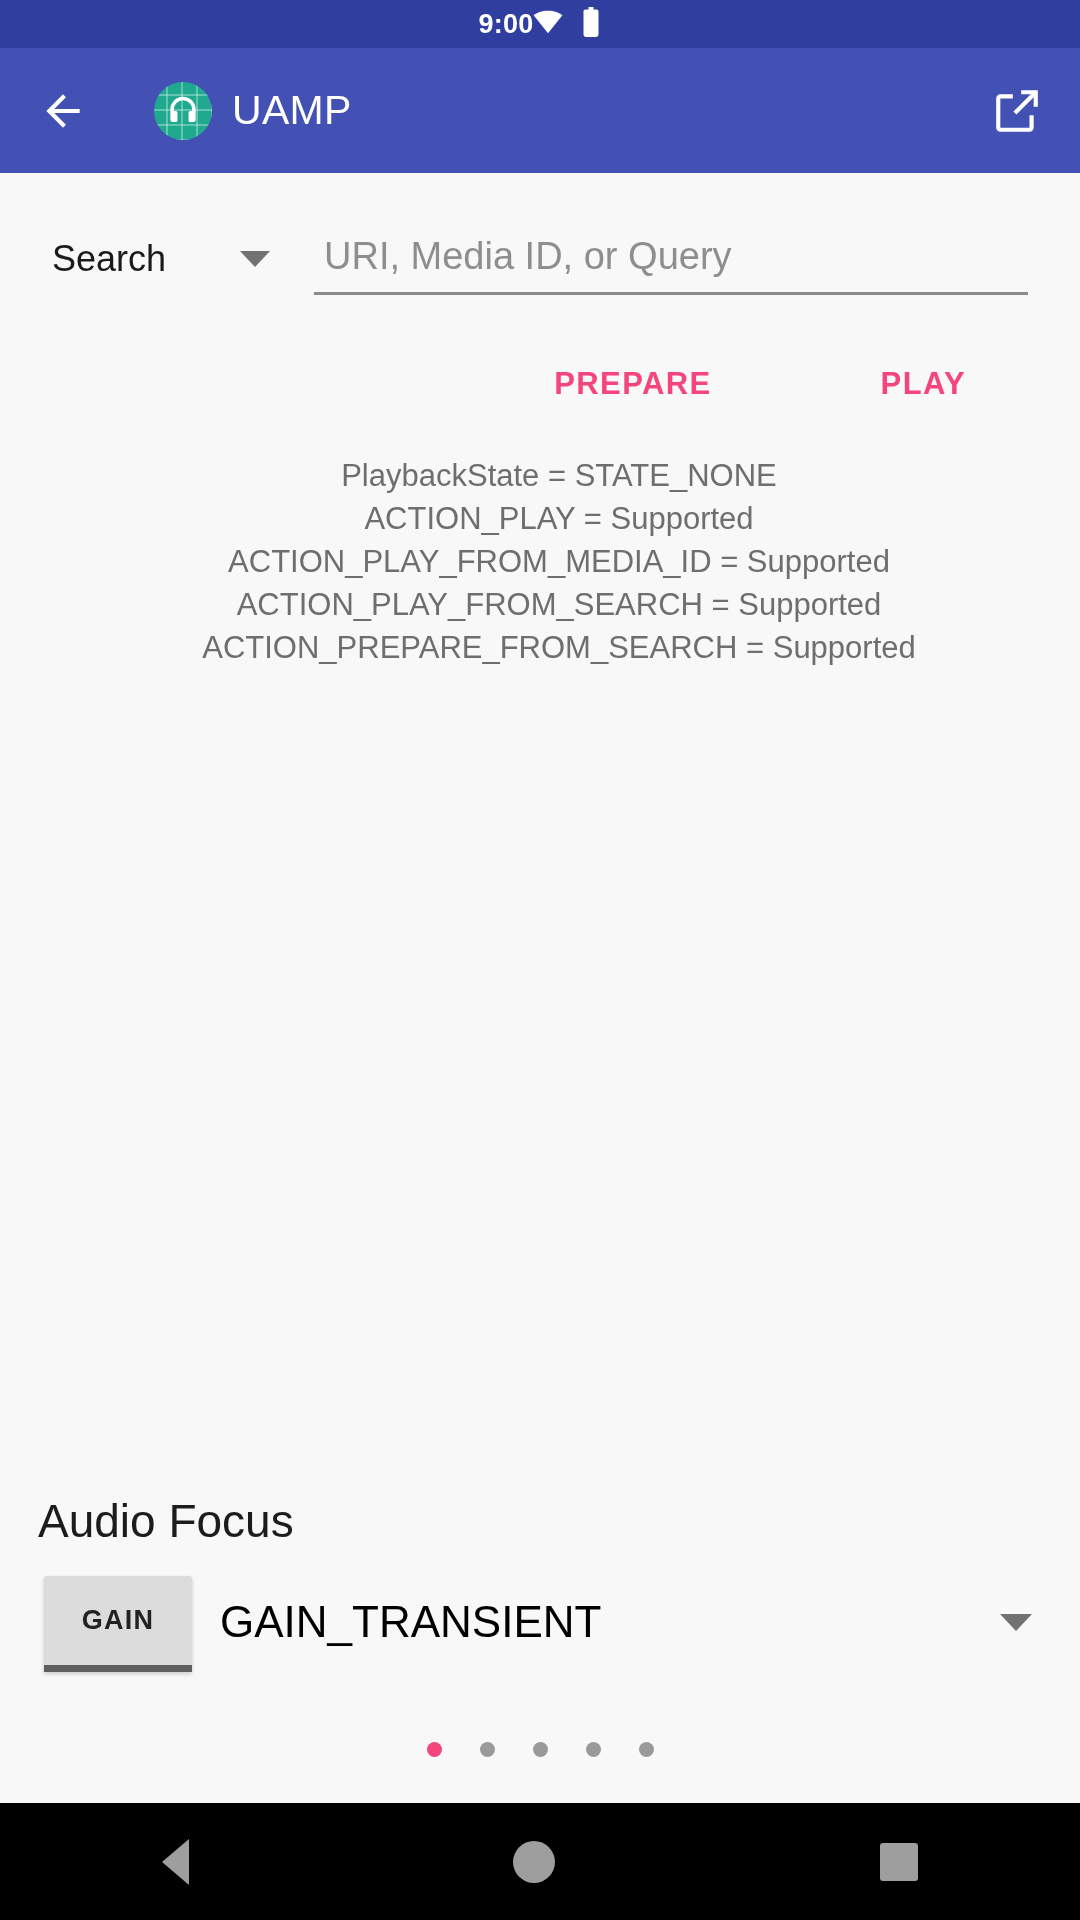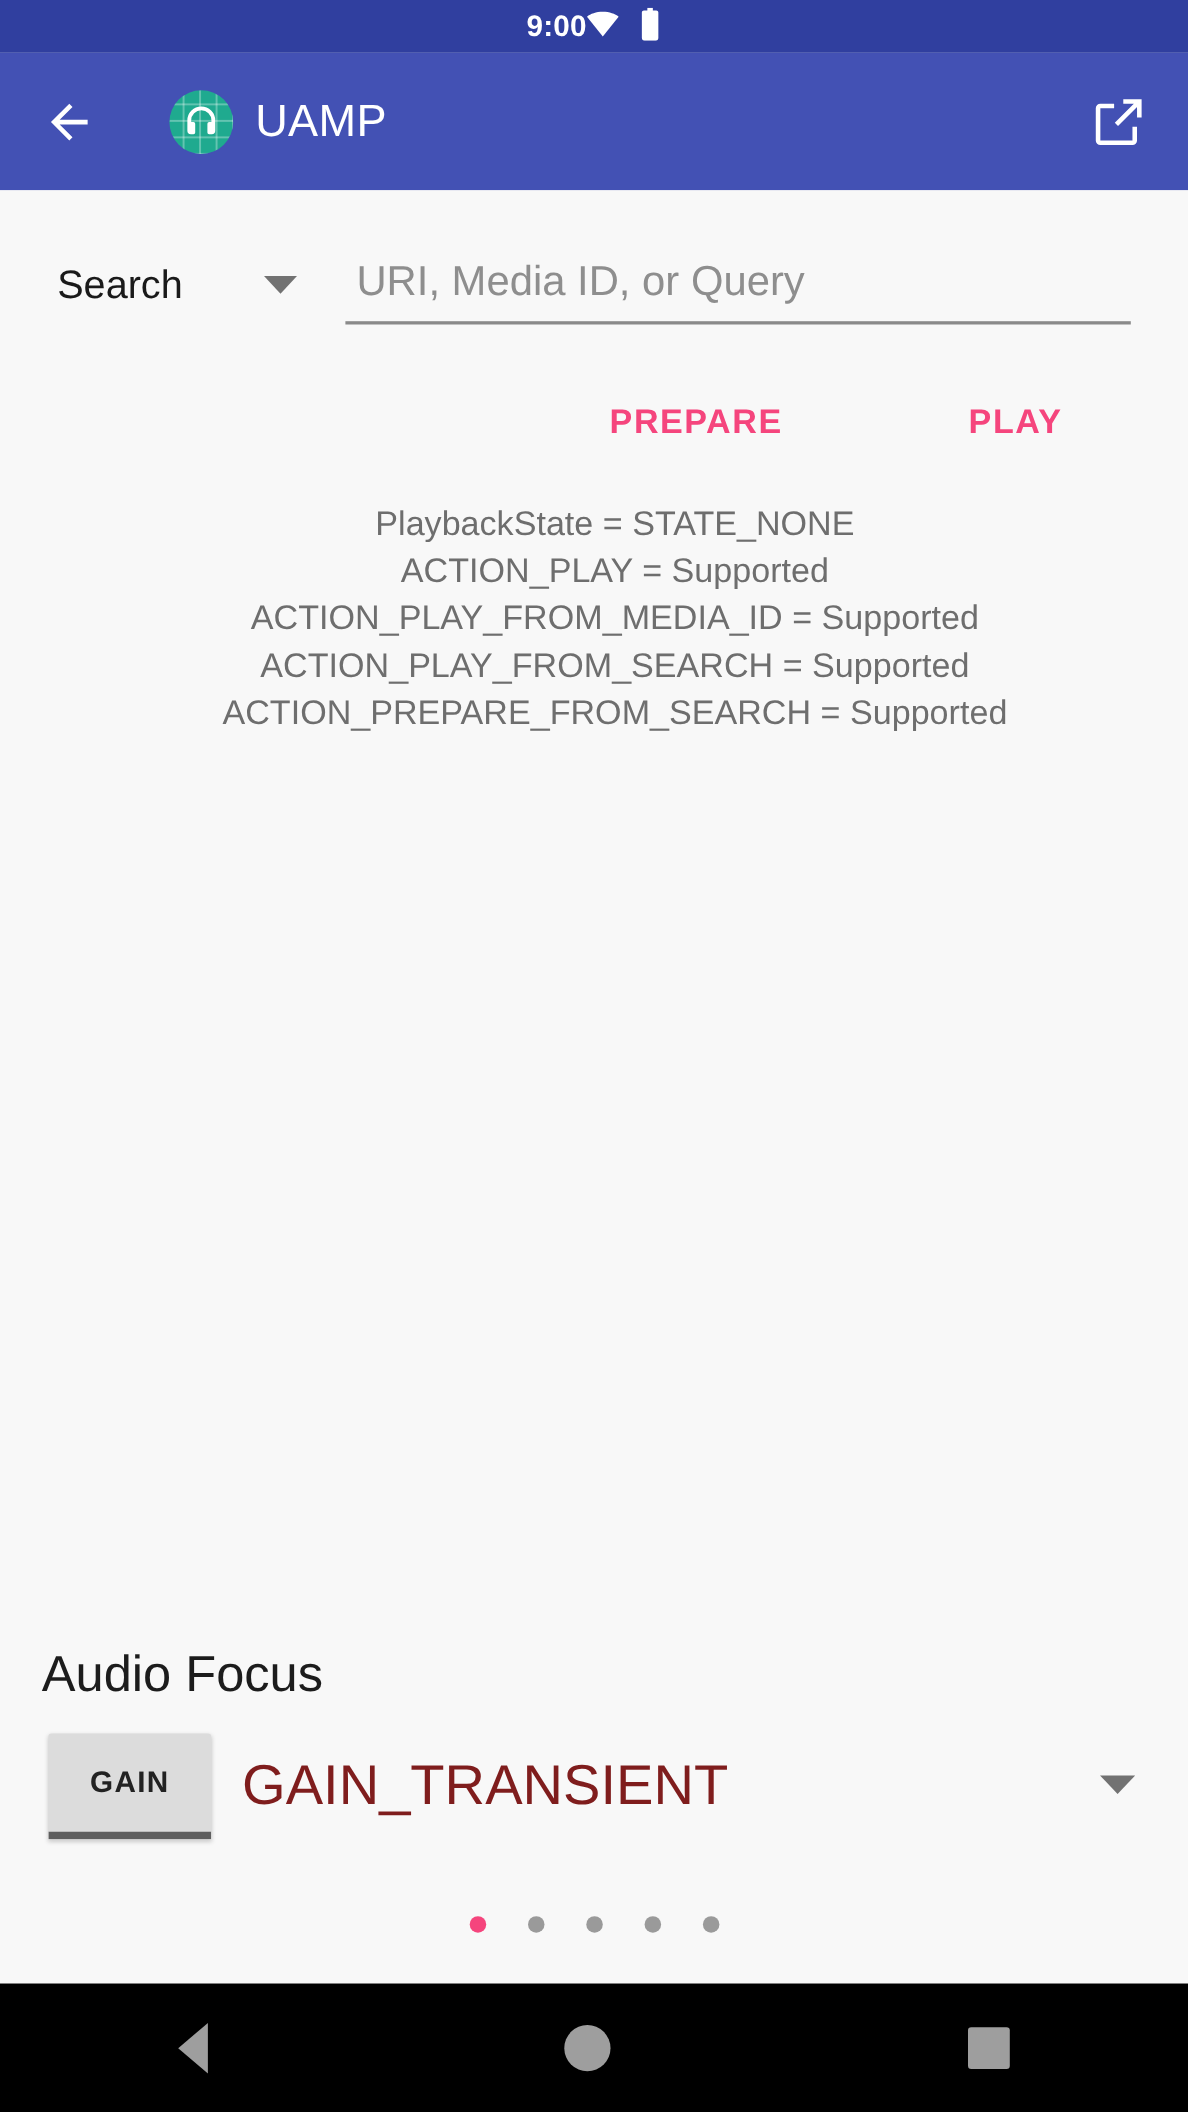--- a/index.html
+++ b/index.html
@@ -113,21 +113,21 @@
     font-size:27px; font-weight:700; letter-spacing:1.2px; color:#222222;
     width:148px; height:96px;
     border-bottom:7px solid #5E5E5E;
     border-radius:3px 3px 0 0;
     box-shadow:0 2px 4px rgba(0,0,0,.18);
   }
   .focus-spinner {
     flex:1; display:flex; align-items:center;
     margin-left:28px; padding-bottom:4px;
   }
-  .focus-spinner-value { font-size:51px; color:#7f1d1d; }
+  .focus-spinner-value { font-size:44px; color:#000000; }
   .focus-caret {
     width:0; height:0; margin-left:auto; margin-right:10px;
     border-left:16px solid transparent; border-right:16px solid transparent;
     border-top:17px solid #727272;
   }
 
   .dots {
     display:flex; align-items:center; justify-content:center;
     gap:38px; padding:70px 0 0 0;
   }

